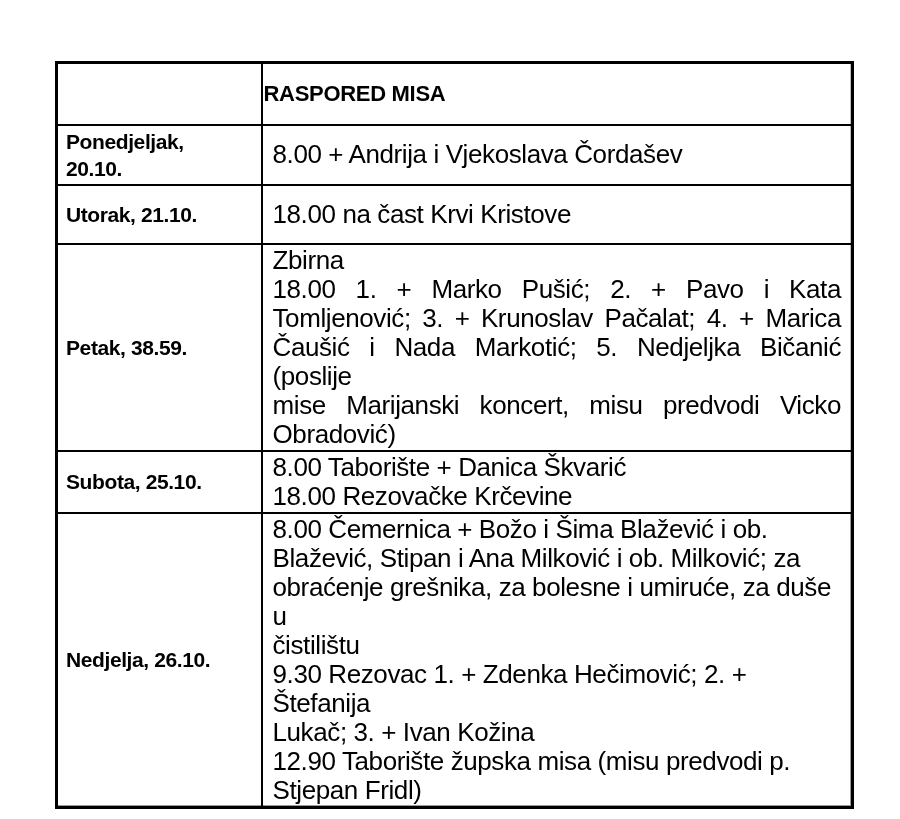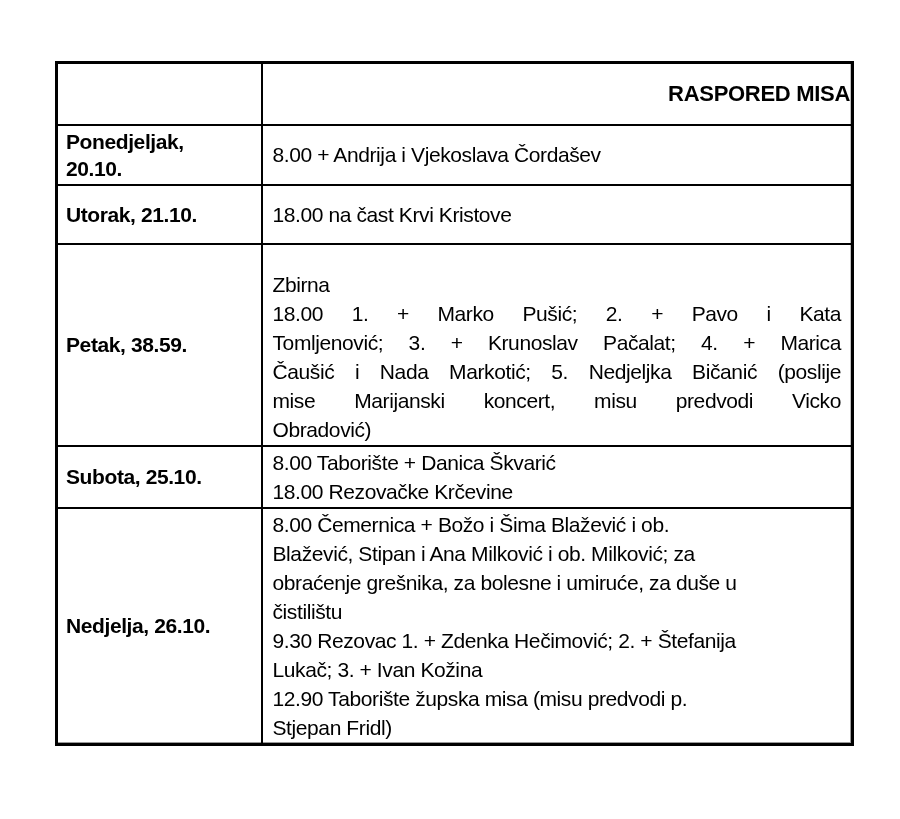--- a/index.html
+++ b/index.html
@@ -49,46 +49,45 @@
   tr.r-1 { height: 59px; }
   tr.r-2 { height: 59px; }
   tr.r-3 { height: 51px; }
   tr.r-4 { height: 176px; }
   tr.r-5 { height: 61px; }
   tr.r-6 { height: 232px; }
 
   th.head-title {
     font-size: 22px;
     font-weight: bold;
-    text-align: right;
+    text-align: left;
     letter-spacing: -0.3px;
   }
   td.day {
     font-size: 21px;
     font-weight: bold;
     padding: 2px 4px 2px 8px;
     white-space: pre-line;
     line-height: 27px;
     letter-spacing: -0.4px;
   }
   td.mass {
-    font-size: 21px;
+    font-size: 26px;
     padding: 1px 10px;
     line-height: 29px;
     letter-spacing: -0.4px;
   }
   td.mass p {
     margin: 0;
     white-space: pre-line;
   }
   
   td.mass p.jl {
     text-align: justify;
     text-align-last: justify;
-    margin-top: 24px;
   }
   td.mass b { font-weight: normal; }
 </style>
 </head>
 <body>
 
 <div class="page">
   <div class="table-wrap">
     <table class="schedule">
       <colgroup>

